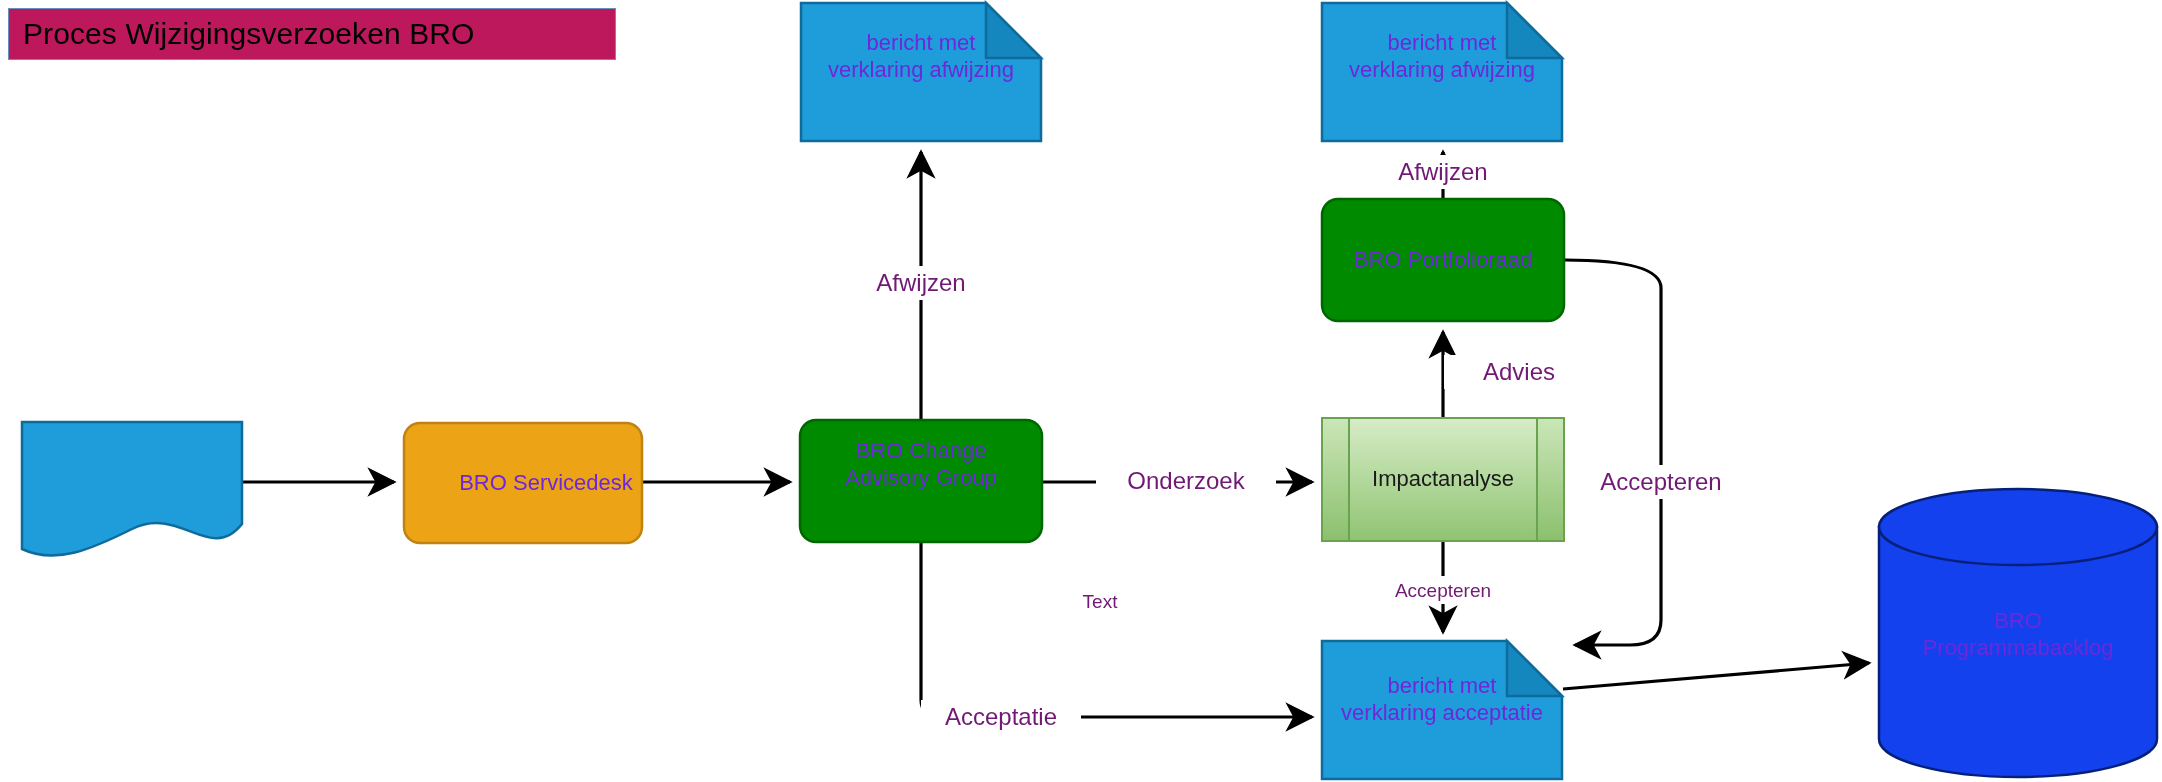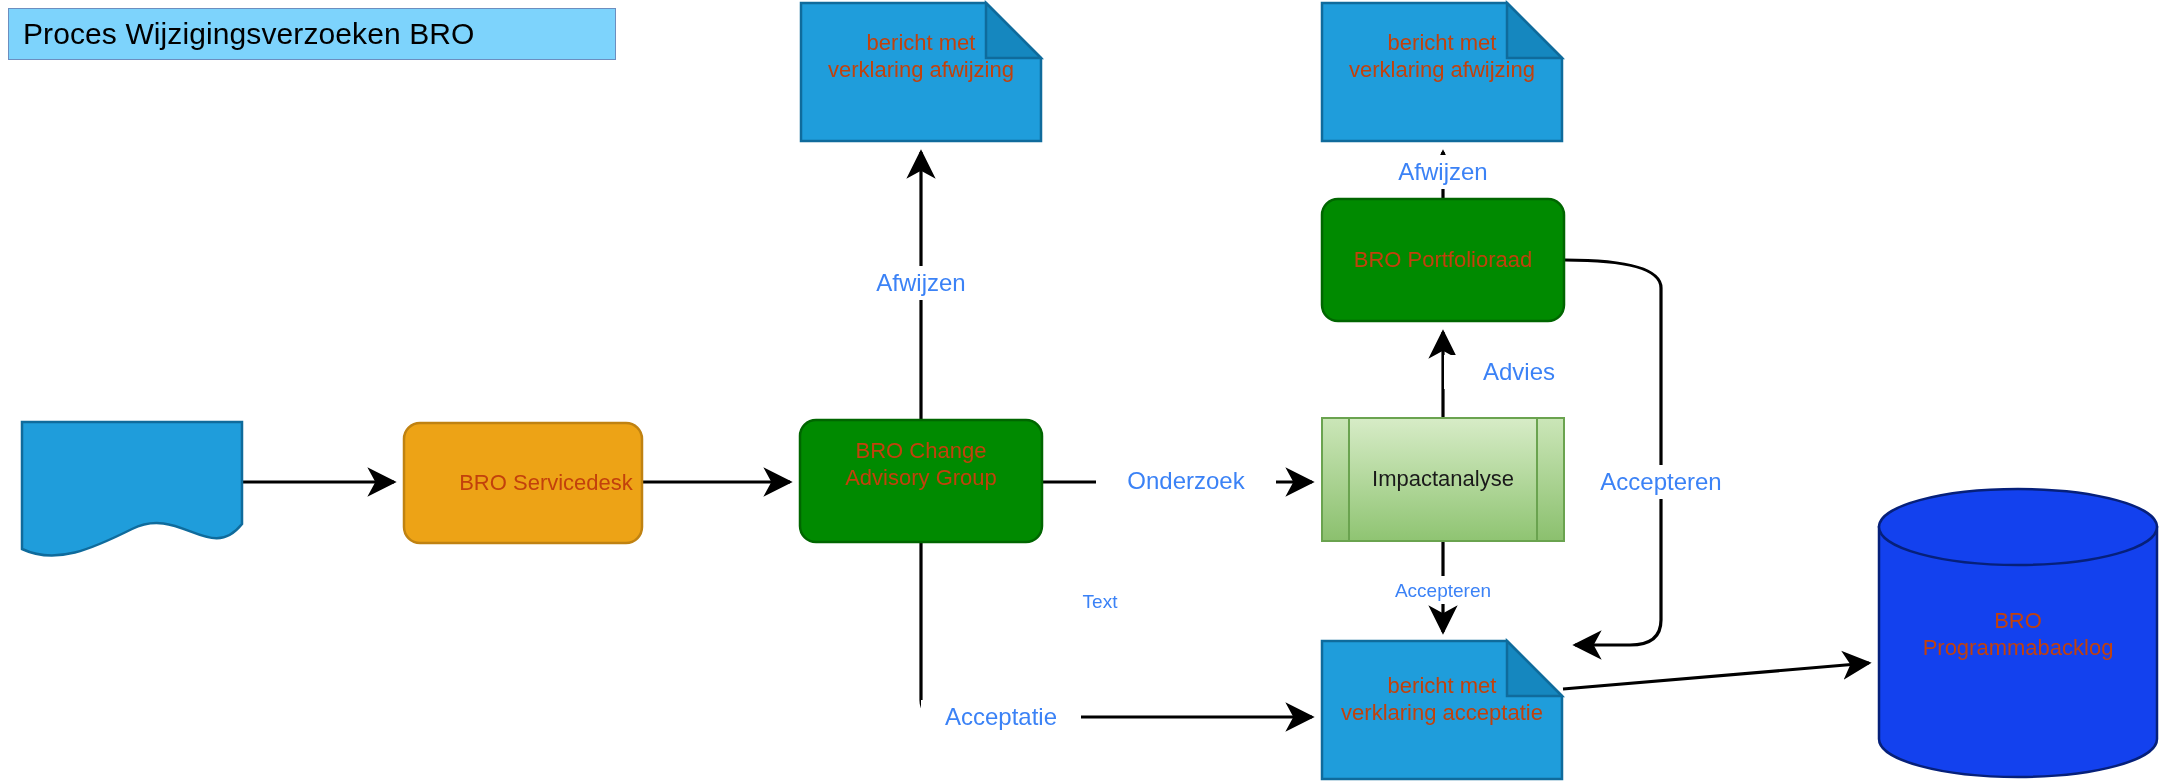--- a/index.html
+++ b/index.html
@@ -23,49 +23,49 @@
     top: 0;
     width: 2162px;
     height: 782px;
   }
   .title-box {
     position: absolute;
     left: 8px;
     top: 8px;
     width: 608px;
     height: 52px;
-    background: #7dd3fc;
+    background: #be185d;
     border: 1px solid #6c8ebf;
     box-sizing: border-box;
     display: flex;
     align-items: center;
     padding-left: 14px;
     font-size: 30px;
     color: #000000;
     letter-spacing: 0.1px;
   }
   .node-label {
     position: absolute;
     display: flex;
     align-items: center;
     justify-content: center;
     text-align: center;
     line-height: 1.22;
     pointer-events: none;
     white-space: pre-line;
   }
-  .white-text { color: #c2410c; }
+  .white-text { color: #6d28d9; }
   .dark-text  { color: #1a1a1a; }
   .edge-label {
     position: absolute;
     display: flex;
     align-items: center;
     justify-content: center;
     text-align: center;
-    color: #3b82f6;
+    color: #701a75;
     background: #ffffff;
     white-space: nowrap;
     line-height: 1;
   }
 </style>
 </head>
 <body>
 
 <div id="canvas">
 

